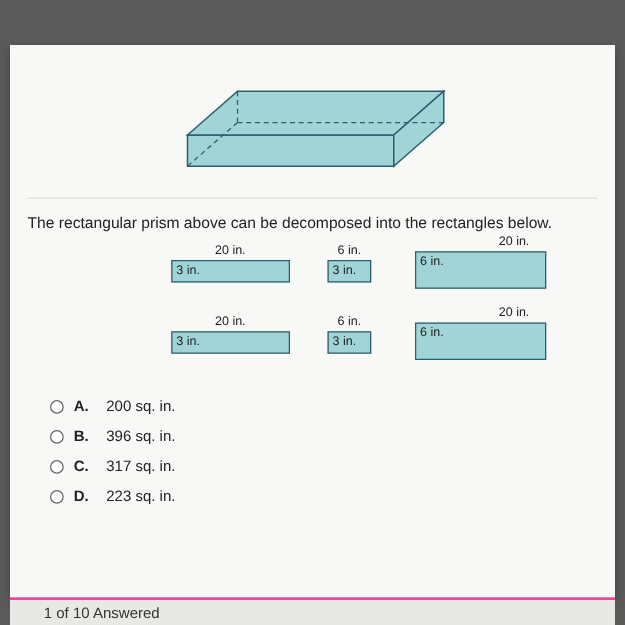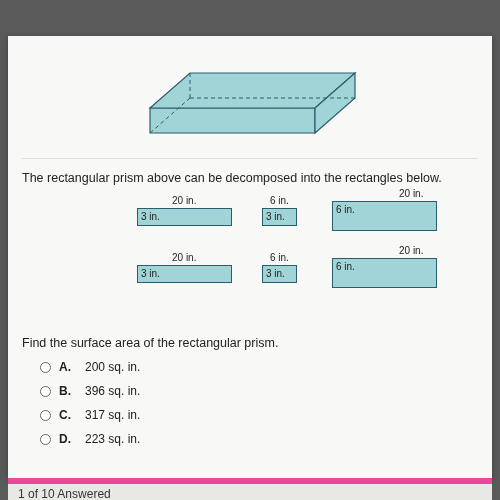--- a/index.html
+++ b/index.html
@@ -85,24 +85,24 @@
       flex-shrink: 0;
     }
     .choice-letter { font-weight: bold; margin-right: 12px; width: 14px; }
     .footer {
       position: absolute;
       left: 8px;
       right: 8px;
       bottom: 0;
       height: 22px;
       background: #e8e8e4;
-      border-top: 6px solid #ec4899;
+      border-top: 2px solid #ec4899;
       font-size: 12px;
       color: #333;
-      padding: 3px 10px;
+      padding: 3px 27px;
     }
   </style>
 </head>
 <body>
 
 <div class="page">
 
   <div class="prism-figure">
     <svg class="prism" viewBox="0 0 240 100">
       <polygon class="prism-face" points="20,85 185,85 185,60 20,60"></polygon>
@@ -143,21 +143,20 @@
     </div>
     <span class="lab" style="left:248px; top:59px;">6 in.</span>
 
     <div class="rect" style="left:310px; top:65px; width:105px; height:30px;">
       <span class="lab lab-in">6 in.</span>
     </div>
     <span class="lab" style="left:377px; top:52px;">20 in.</span>
 
   </div>
 
-  <p class="question">Find the surface area of the rectangular prism.</p>
 
   <div class="choices">
     <div class="choice-row">
       <span class="radio"></span>
       <span class="choice-letter">A.</span>
       <span>200 sq. in.</span>
     </div>
     <div class="choice-row">
       <span class="radio"></span>
       <span class="choice-letter">B.</span>

